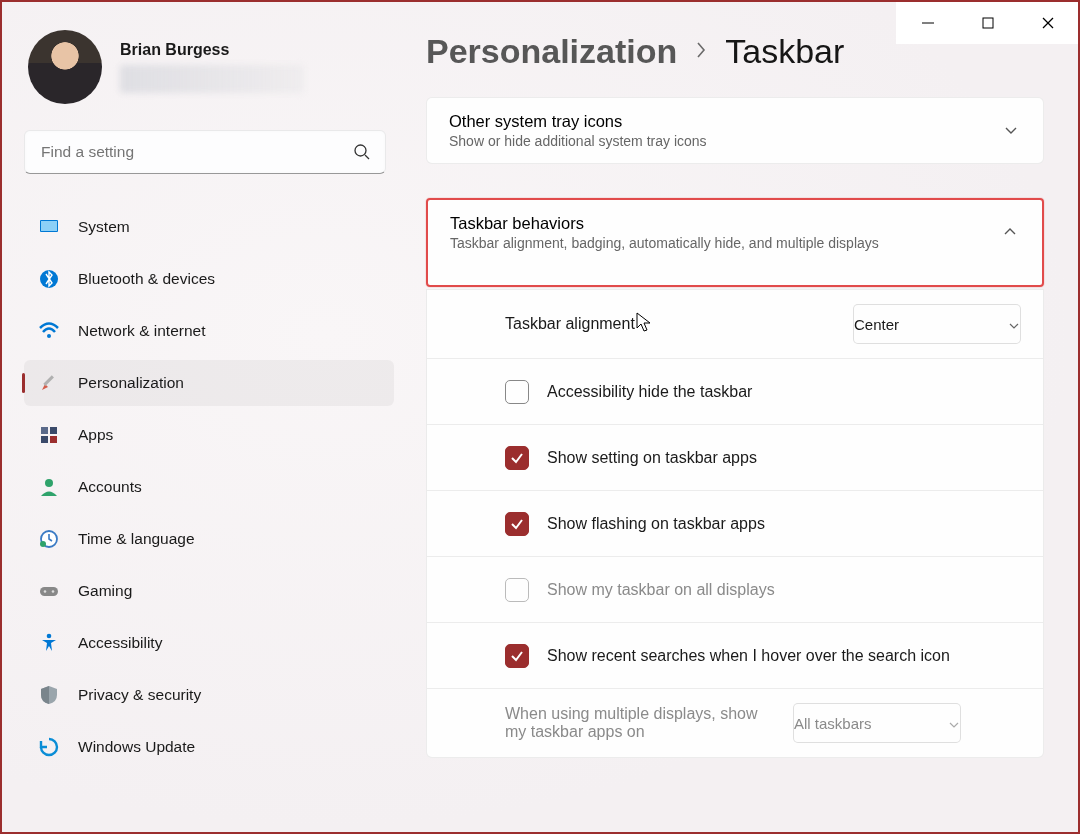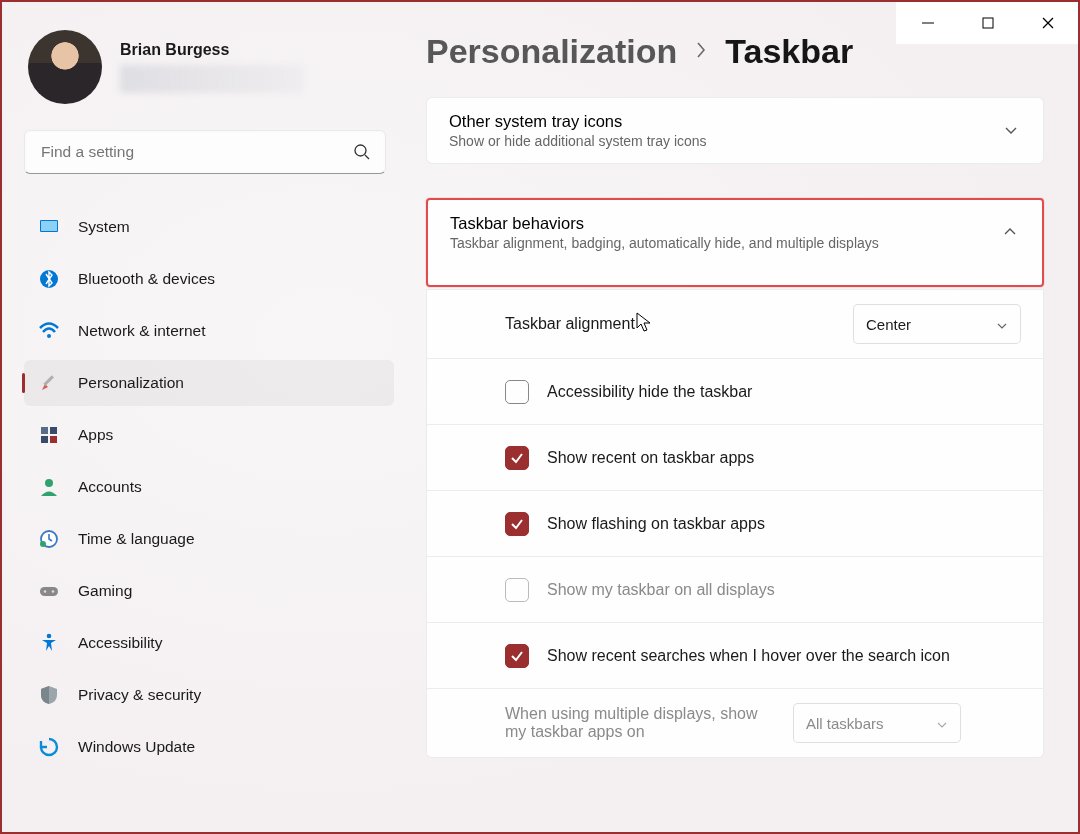--- a/index.html
+++ b/index.html
@@ -79,21 +79,21 @@
     width:3px; height:20px; background:#9b2e2e; border-radius:2px;
   }
   .navicon { width:22px; height:22px; display:flex; align-items:center; justify-content:center; }
   .navicon svg { width:22px; height:22px; }
 
   .content { flex:1; padding:30px 34px 0 14px; overflow:hidden;}
 
   .bc { display:flex; align-items:center; gap:18px; margin-bottom:26px;}
   .bc .p1 { font-size:34px; font-weight:600; color:#575757; }
   .bc .chev { font-size:22px; color:#6a6a6a; }
-  .bc .p2 { font-size:34px; font-weight:700; color:#161616;}
+  .bc .p2 { font-size:34px; font-weight:400; color:#161616;}
 
   .card {
     background:#fefefe; border:1px solid rgba(0,0,0,0.07);
     border-radius:6px; margin-bottom:4px;
   }
   .card-head {
     display:flex; align-items:center; padding:14px 22px;
   }
   .card-head .txt { flex:1; }
   .card-head .t1 { font-size:16.5px; color:#000000; }
@@ -121,21 +121,21 @@
     display:flex; align-items:center; justify-content:center;
   }
   .row .chk.checked { background:#9b2e2e; border-color:#9b2e2e; }
   .row .chk.checked svg { width:14px; height:14px; color:#fff;}
   .row.disabled .chk { border-color:#bbb; }
 
   .dd {
     width:168px; height:40px; border-radius:5px;
     border:1px solid rgba(0,0,0,0.12);
     background:#fefefe; display:flex; align-items:center;
-    padding:0 12px; justify-content:space-between;
+    padding:0 0; justify-content:space-between;
     font-size:15px;
   }
   .dd.disabled { color:#8a8a8a; }
   .dd .ddc { color:#777; width:12px; height:12px;}
 
   .cursor {
     position:absolute; left:634px; top:310px; width:18px; height:22px;
     pointer-events:none; z-index:50;
   }
 </style>
@@ -362,21 +362,21 @@
           <div class="chk"></div>
           <div class="rlabel">Accessibility hide the taskbar</div>
         </div>
 
         <div class="row">
           <div class="chk checked">
             <svg viewBox="0 0 14 14">
                 <path d="M2 7 L6 11 L12 3" fill="none" stroke="#fff" stroke-width="2"></path>
               </svg>
           </div>
-          <div class="rlabel">Show recent on taskbar apps</div>
+          <div class="rlabel">Show setting on taskbar apps</div>
         </div>
 
         <div class="row">
           <div class="chk checked">
             <svg viewBox="0 0 14 14">
                 <path d="M2 7 L6 11 L12 3" fill="none" stroke="#fff" stroke-width="2"></path>
               </svg>
           </div>
           <div class="rlabel">Show flashing on taskbar apps</div>
         </div>

